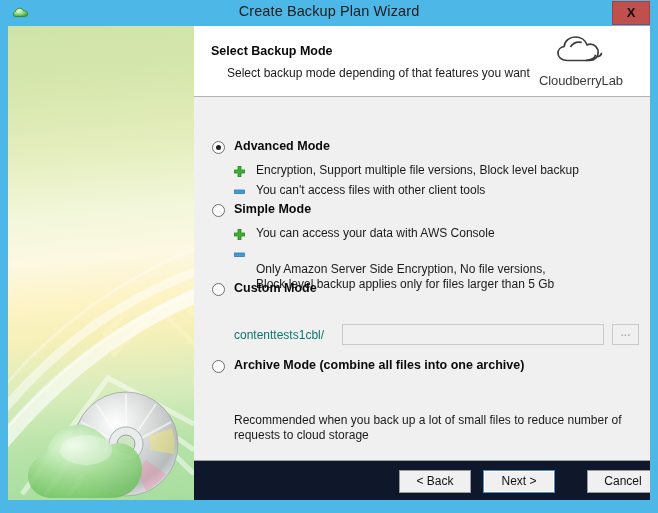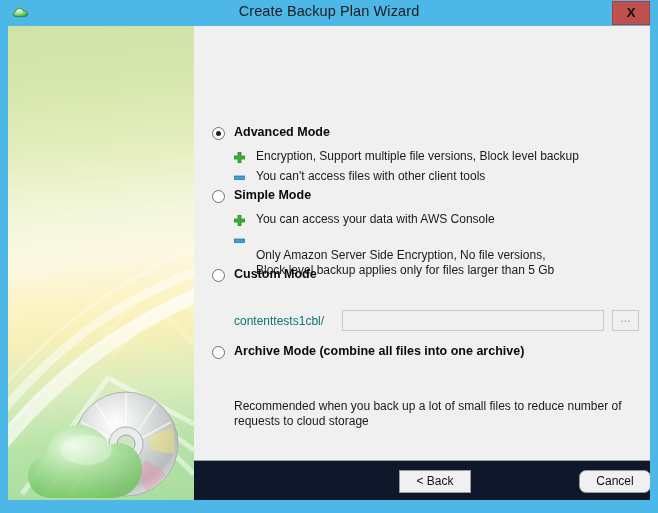--- a/index.html
+++ b/index.html
@@ -141,21 +141,21 @@
     font-size: 13px;
     color: #3b3b3b;
     margin-top: 1px;
     letter-spacing: -0.1px;
   }
 
   
   .body-area {
     position: absolute;
     left: 0;
-    top: 57px;
+    top: 71px;
     width: 456px;
     height: 363px;
     background: #f0f0f0;
   }
 
   .opt-row {
     position: absolute;
     left: 18px;
   }
   .radio {
@@ -280,21 +280,21 @@
     line-height: 21px;
     cursor: pointer;
     font-family: "Liberation Sans", sans-serif;
   }
   .btn.primary {
     border: 1px solid #4a90c4;
     box-shadow: inset 0 0 0 1px #ffffff;
   }
   .btn-back   { left: 205px; }
   .btn-next   { left: 289px; }
-  .btn-cancel { left: 385px; border-radius: 7px; }
+  .btn-cancel { left: 393px; }
 </style>
 </head>
 <body>
 
 <div class="window">
 
   <div class="titlebar">
     <span class="title-icon">
       <svg width="17" height="16" viewBox="0 0 17 16">
         <defs>
@@ -374,20 +374,35 @@
           <path d="M-52 20 c-14 0 -24 -10 -24 -22 0 -11 8 -20 19 -22 1 -16 15 -29 32 -29 13 0 25 8 30 20 3 -1 6 -2 9 -2 13 0 24 11 24 25 0 16 -12 30 -30 30 z" fill="url(#cloudG)"></path>
           <ellipse cx="-18" cy="-28" rx="26" ry="15" fill="#ffffff" opacity="0.30"></ellipse>
         </g>
 
         <path d="M-40 450 C 30 350, 120 286, 212 252 L212 268 C 120 302, 36 366, -34 466 Z" fill="url(#shine)" opacity="0.8"></path>
       </svg>
     </div>
 
     <div class="content">
 
+      <div class="header">
+        <div class="header-title">Select Backup Mode</div>
+        <div class="header-sub">Select backup mode depending of that features you want</div>
+        <div class="logo">
+          <svg width="52" height="36" viewBox="0 0 52 36">
+            <g fill="none" stroke="#3d3d3d" stroke-width="1.7" stroke-linejoin="round">
+              <path d="M12.5 28.5 C6.5 28.5 3 25.2 3 21.2 c0-3.4 2.6-6.2 6.2-6.7 C9.6 9 14.4 5 20.4 5 c5.4 0 10 3.3 11.7 8 1-.5 2.1-.8 3.3-.8 4.3 0 7.8 3.6 7.8 8.1 0 4.6-3.6 8.2-8.6 8.2 z"></path>
+              <path d="M31 28.4 c5.3-.2 8.8-2.2 9.6-5.6"></path>
+              <path d="M42.2 24.9 c2.6-.6 4.3-2 4.3-4.1"></path>
+              <path d="M15.5 15 c2.3-3.8 6.8-5.6 11.2-4.6"></path>
+            </g>
+          </svg>
+          <div class="logo-text">CloudberryLab</div>
+        </div>
+      </div>
 
       <div class="body-area">
 
         <div class="opt-row" style="top:42px;">
           <span class="radio checked"></span>
           <span class="opt-label">Advanced Mode</span>
         </div>
         <div class="feat" style="left:40px; top:66px;">
           <span class="ficon">
             <svg width="11" height="11" viewBox="0 0 11 11">
@@ -440,18 +455,19 @@
         <div class="opt-row" style="top:261px;">
           <span class="radio"></span>
           <span class="opt-label">Archive Mode (combine all files into one archive)</span>
         </div>
         <div class="desc" style="left:40px; top:284px; width:395px;margin-top:32px;">Recommended when you back up a lot of small files to reduce number of requests to cloud storage</div>
 
       </div>
 
       <div class="footer">
         <div class="btn btn-back">&lt; Back</div>
+        <div class="btn btn-next primary">Next &gt;</div>
         <div class="btn btn-cancel">Cancel</div>
       </div>
 
     </div>
   </div>
 </div>
 
 </body></html>

